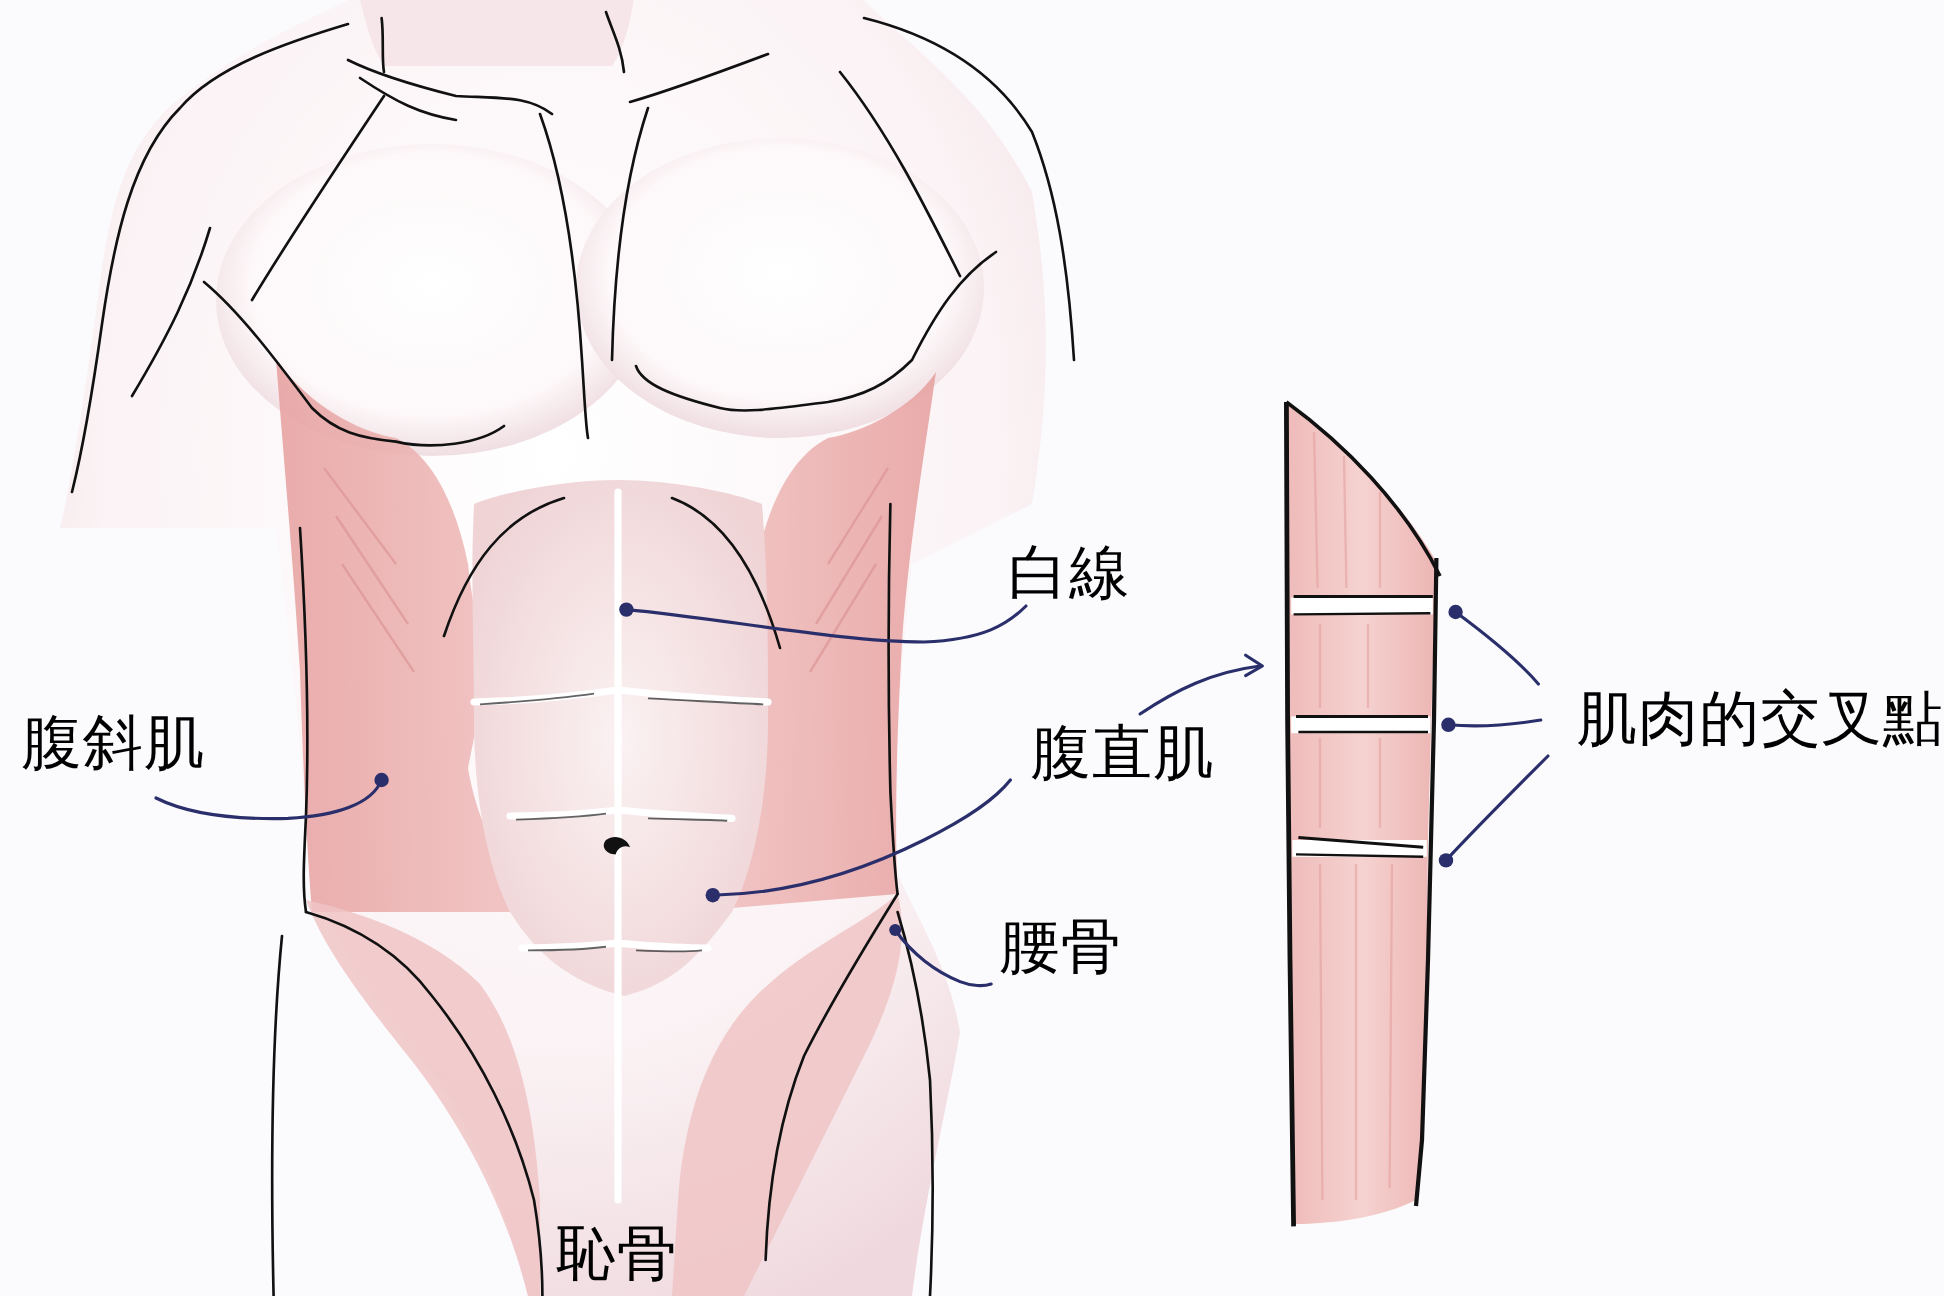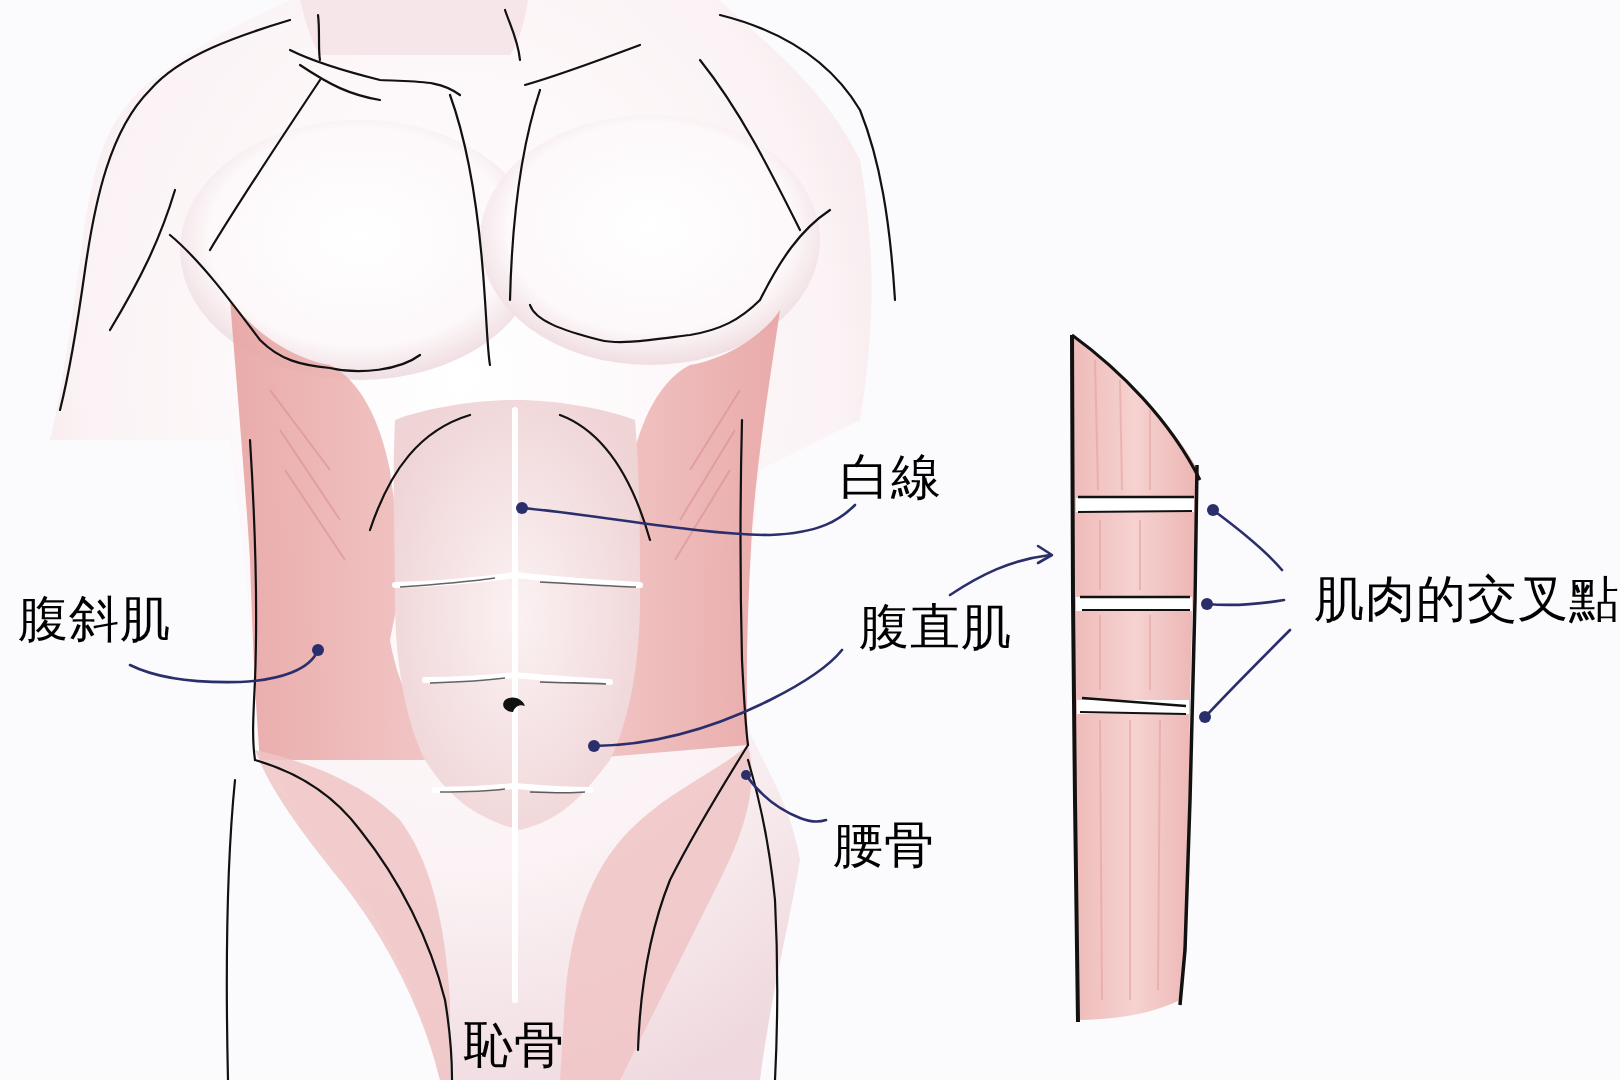--- a/index.html
+++ b/index.html
@@ -16,21 +16,21 @@
       position: absolute;
       color: #000000;
       font-size: 50px;
       line-height: 1;
       letter-spacing: 1px;
       white-space: nowrap;
     }
     .lbl-baixian   { left: 840px;  top: 452px; }
     .lbl-fuxieji   { left: 18px;   top: 594px; text-align: center; }
     .lbl-fuzhiji   { left: 815px;  top: 602px; margin-left: 44px; }
-    .lbl-yaogu     { left: 833px;  top: 820px; }
+    .lbl-yaogu     { left: 833px;  top: 764px; }
     .lbl-chigu     { left: 463px;  top: 1020px; }
     .lbl-cross     { left: 1286px; top: 574px; margin-left: 28px; }
   </style>
 </head>
 <body>
 
 <div class="canvas">
   <svg class="art" viewBox="0 0 1620 1080" xmlns="http://www.w3.org/2000/svg">
     <defs>
       <radialGradient id="skinGrad" cx="50%" cy="35%" r="70%">

